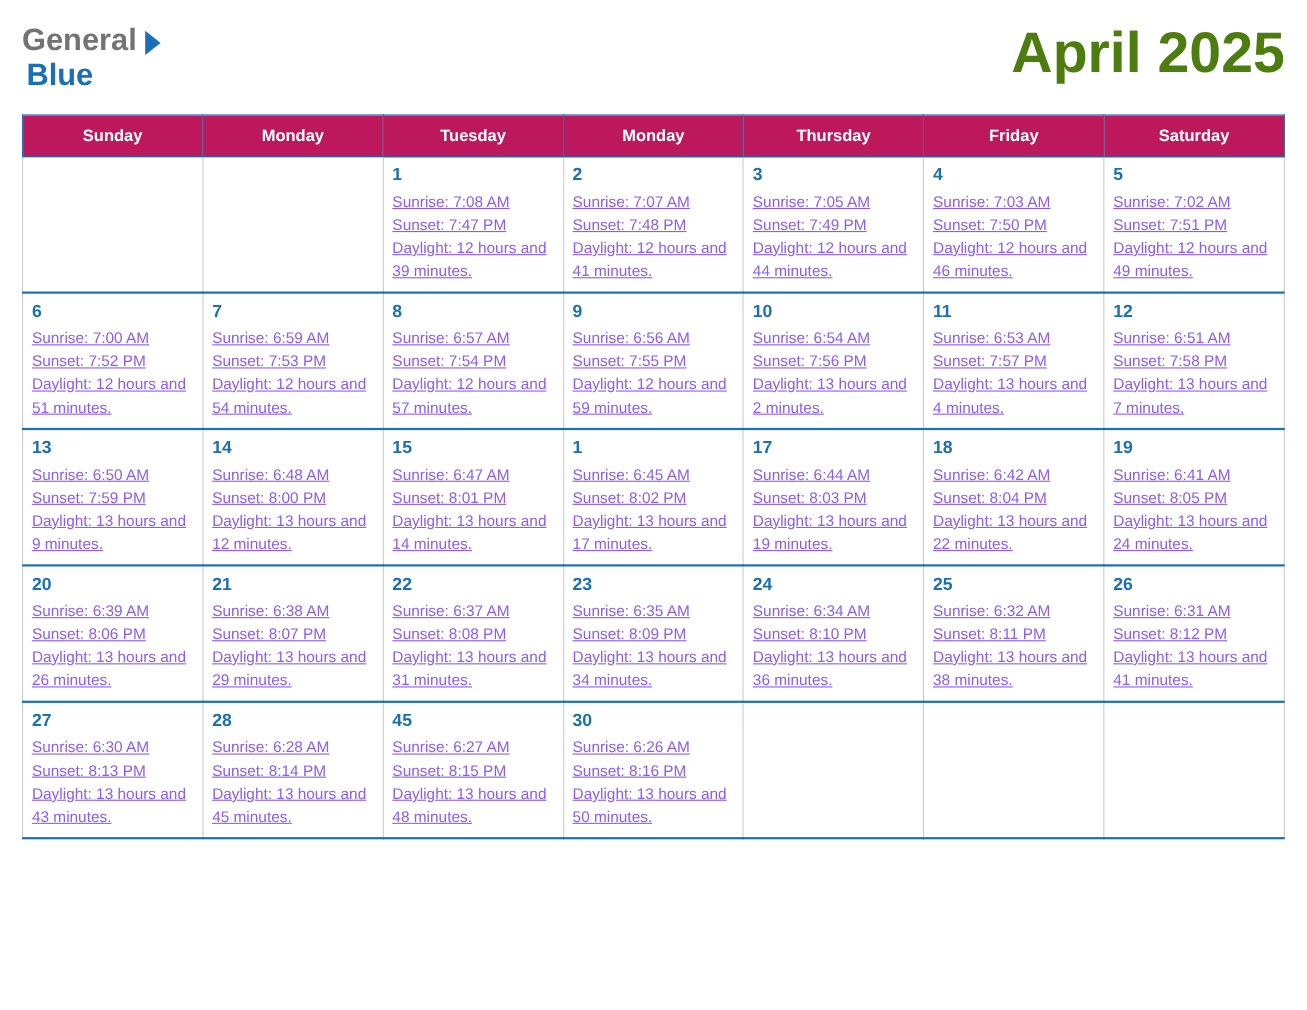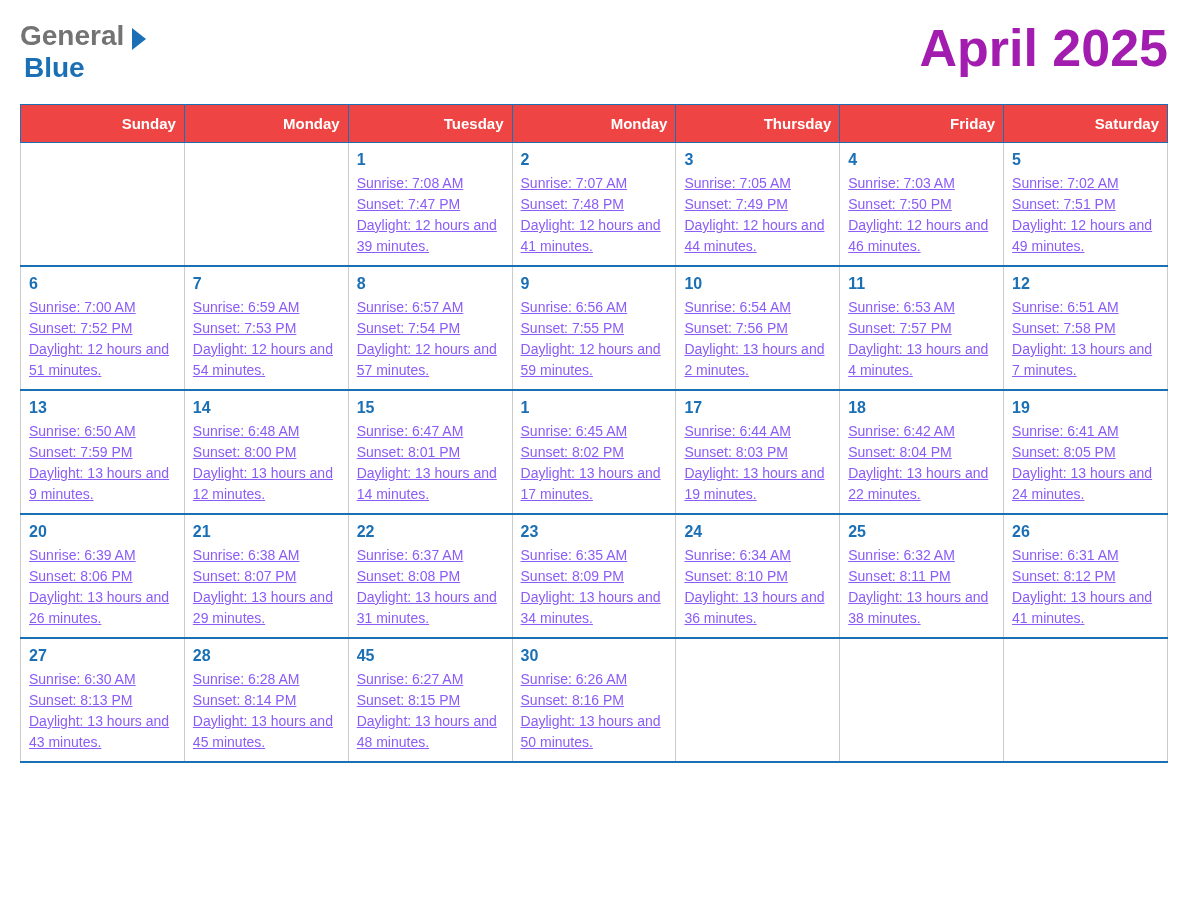--- a/index.html
+++ b/index.html
@@ -30,39 +30,39 @@
       font-size: 28px;
       font-weight: bold;
       color: #1a6fb5;
     }
     .title-block {
       text-align: right;
     }
     .title-block h1 {
       font-size: 52px;
       font-weight: bold;
-      color: #a21caf;
+      color: #4d7c0f;
       line-height: 1.1;
     }
     .title-block h2 {
       font-size: 22px;
       font-weight: normal;
       color: #555;
     }
     .calendar {
       width: 100%;
       border-collapse: collapse;
     }
     .calendar thead tr th {
-      background-color: #ef4444;
+      background-color: #be185d;
       color: #fff;
       padding: 10px 8px;
       font-size: 15px;
       font-weight: bold;
-      text-align: right;
+      text-align: center;
       border: 1px solid #1a6fb5;
     }
     .calendar tbody tr td {
       vertical-align: top;
       padding: 8px;
       border: 1px solid #ccc;
       width: 14.28%;
       min-height: 100px;
       font-size: 13px;
       color: #333;

